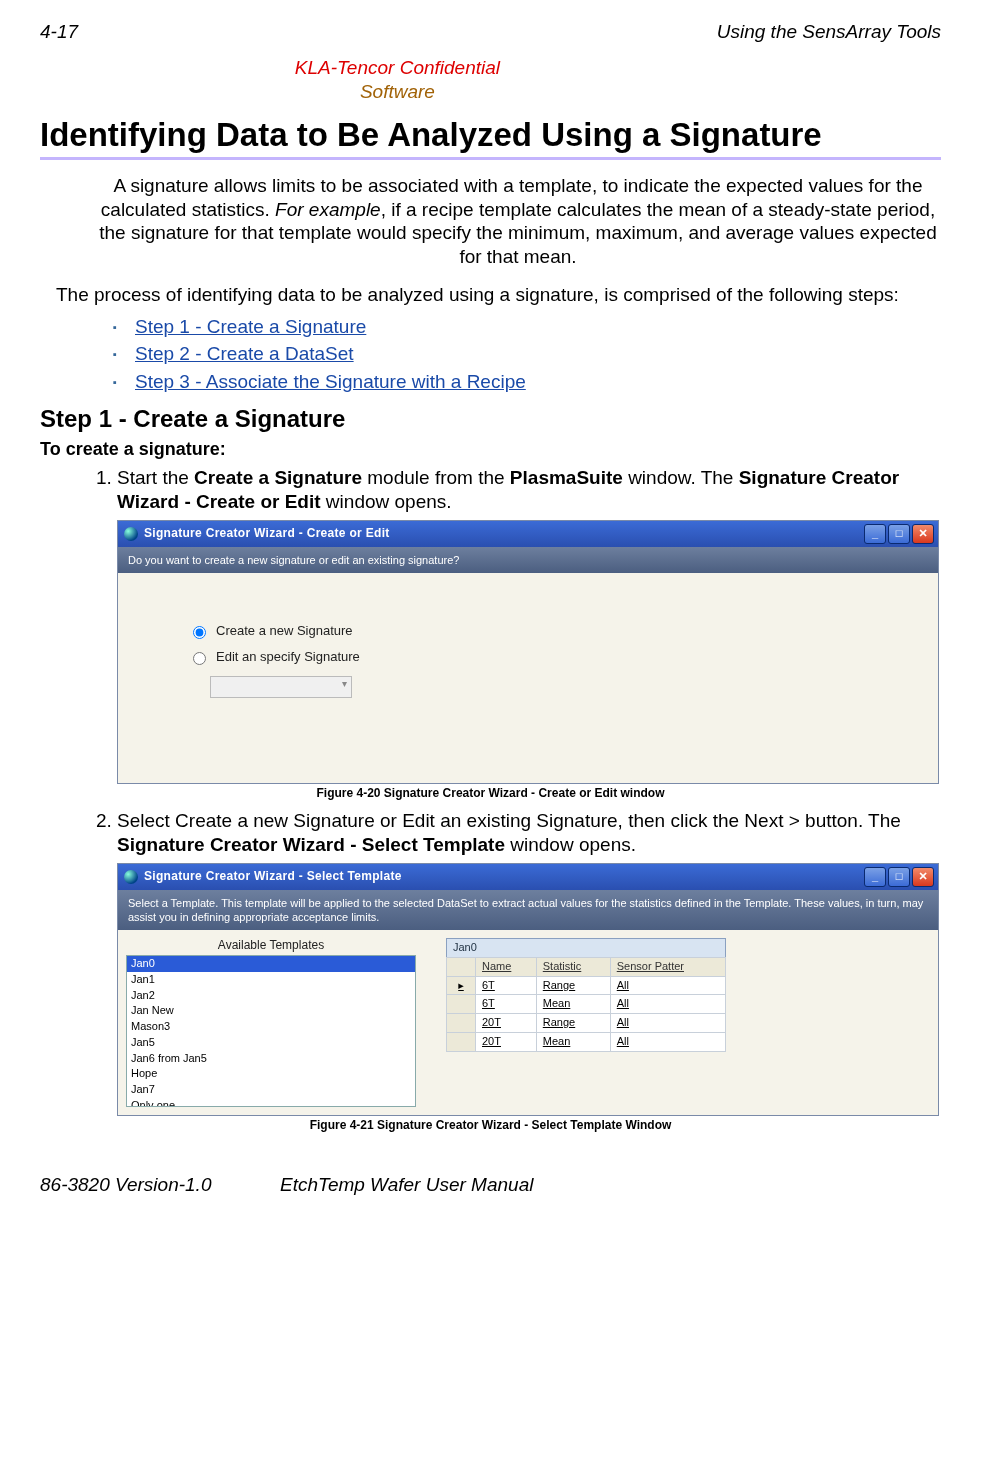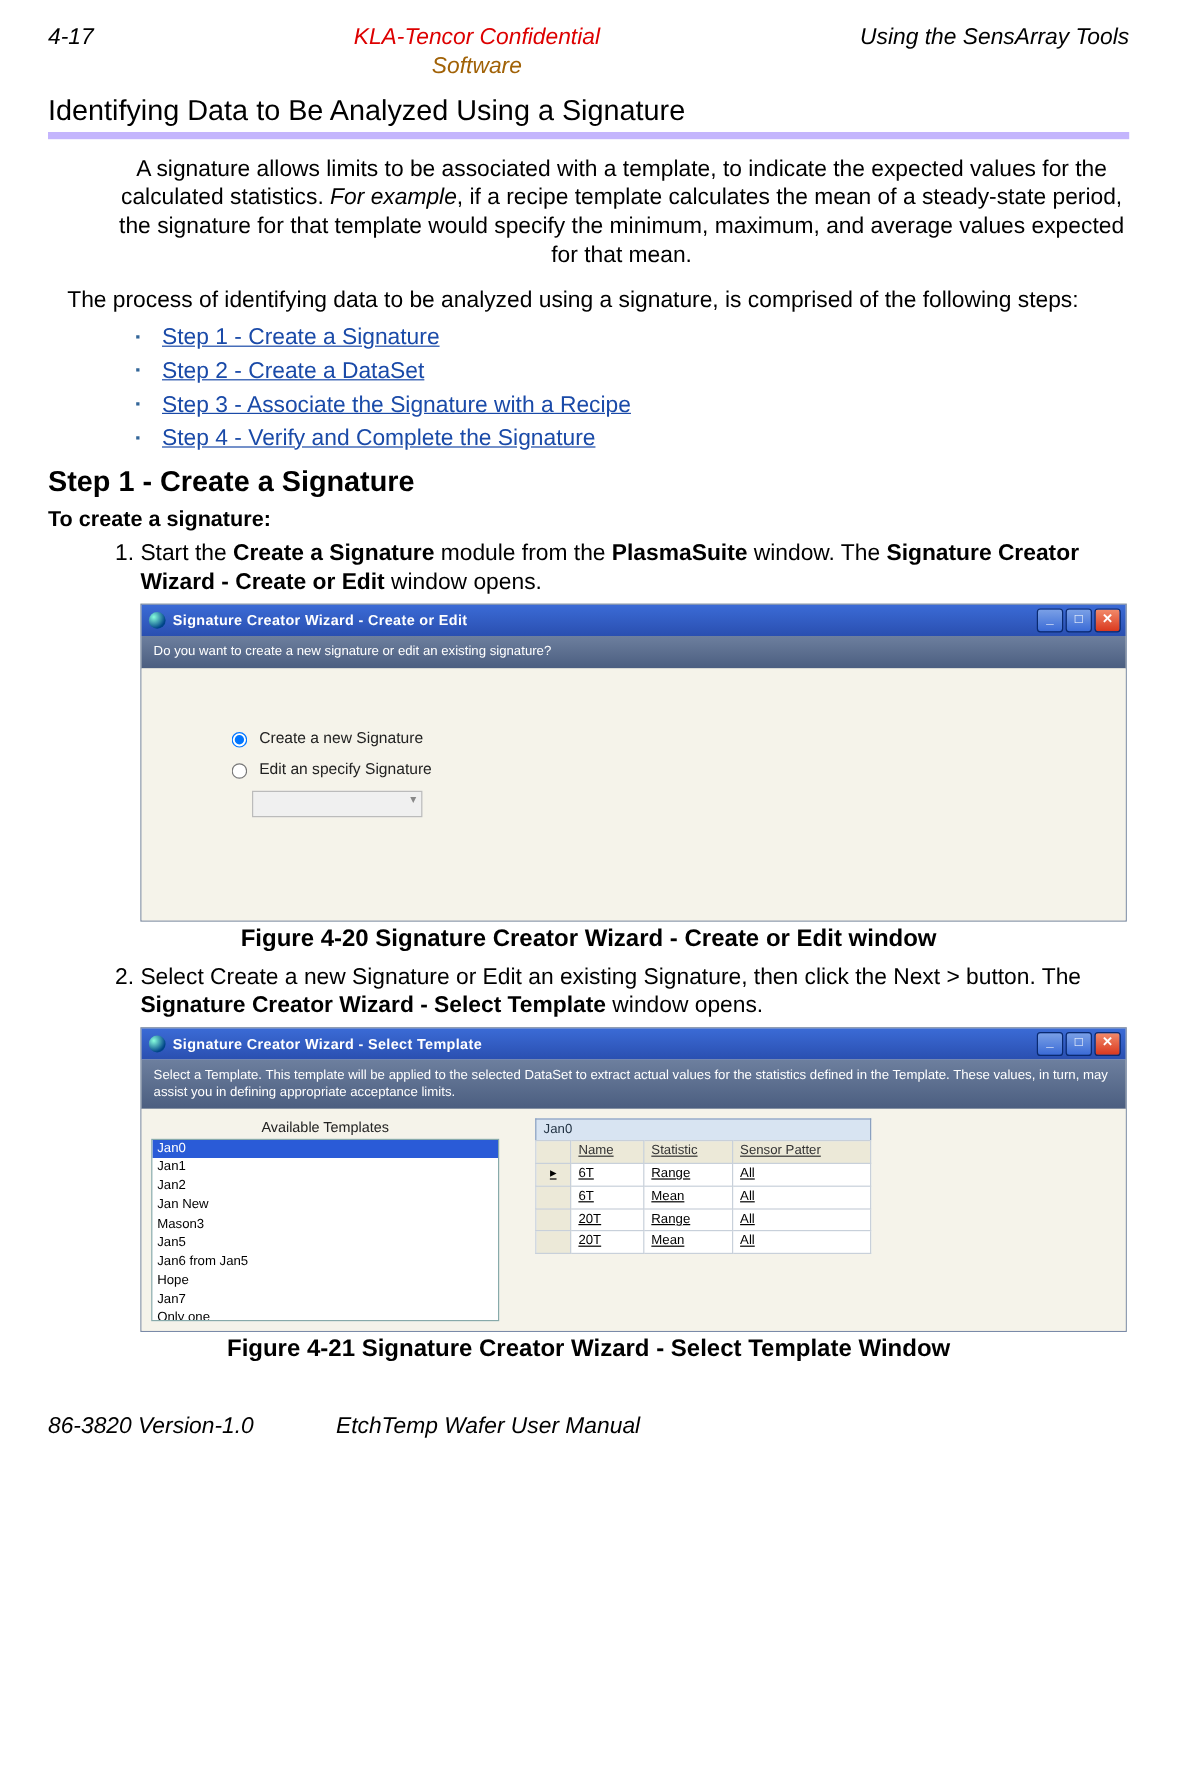--- a/index.html
+++ b/index.html
@@ -12,29 +12,29 @@
     line-height: 1.25;
   }
   .header-row {
     display: flex;
     justify-content: space-between;
     font-style: italic;
     font-size: 19px;
     margin-bottom: 8px;
   }
   .header-left { flex: 0 0 auto; }
-  .header-center { flex: 1; text-align: center; }
+  .header-center { flex: 1; text-align: center; margin-top: 36px; }
   .header-center .red { color: #d00; display:block; }
   .header-center .sw { color:#a16207; display:block;}
   .header-right { flex: 0 0 auto; text-align: right; }
   h1.main-title {
-    font-size: 24px;
-    font-weight: normal;
+    font-size: 33px;
+    font-weight: bold;
     margin: 10px 0 2px 0;
-    border-bottom: 6px solid #c4b5fd;
+    border-bottom: 3px solid #c4b5fd;
     padding-bottom: 2px;
   }
   .indent-block { margin-left: 55px; margin-top: 14px; text-align: center; }
   .intro2 { margin-top: 14px; margin-left: 16px; }
   ul.steps {
     list-style: none;
     padding-left: 95px;
     margin: 8px 0 8px 0;
   }
   ul.steps li::before {
@@ -58,21 +58,21 @@
     margin: 0 0 0 55px;
     padding-left: 22px;
     font-size: 19px;
   }
   ol.procedure li { margin-bottom: 6px; }
   .b { font-weight: bold; }
   .i { font-style: italic; }
   .fig-caption {
     text-align: center;
     font-weight: bold;
-    font-size: 20px;
+    font-size: 12px;
     margin: 2px 0 8px 0;
   }
   .footer-row {
     display: flex;
     justify-content: flex-start;
     font-style: italic;
     font-size: 19px;
     margin-top: 40px;
   }
   .footer-row .left { width: 240px; }
@@ -223,21 +223,20 @@
 <div class="indent-block">
   <span>A signature allows limits to be associated with a template, to indicate the expected values for the calculated statistics. </span><span class="i">For example</span><span>, if a recipe template calculates the mean of a steady-state period, the signature for that template would specify the minimum, maximum, and average values expected for that mean.</span>
 </div>
 
 <div class="intro2">The process of identifying data to be analyzed using a signature, is comprised of the following steps:</div>
 
 <ul class="steps">
   <li><a href="#">Step 1 - Create a Signature</a></li>
   <li><a href="#">Step 2 - Create a DataSet</a></li>
   <li><a href="#">Step 3 - Associate the Signature with a Recipe</a></li>
-  <li><a href="#">Step 4 - Verify and Complete the Signature</a></li>
 </ul>
 
 <h2 class="step-head">Step 1 - Create a Signature</h2>
 <div class="sub-bold">To create a signature:</div>
 
 <ol class="procedure">
   <li>
     <span>Start the </span><span class="b">Create a Signature</span><span> module from the </span><span class="b">PlasmaSuite</span><span> window. The </span><span class="b">Signature Creator Wizard - Create or Edit</span><span> window opens.</span>
   </li>
 </ol>

